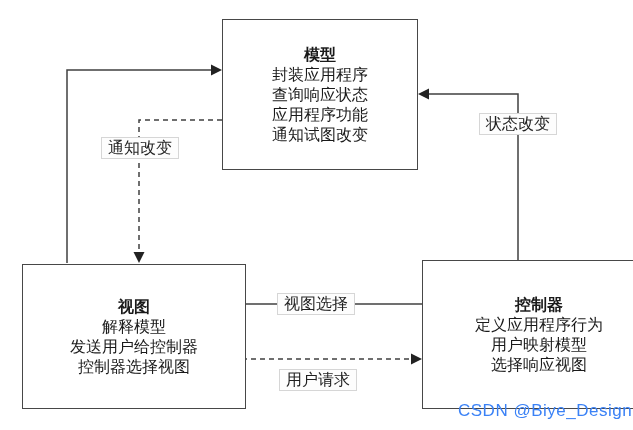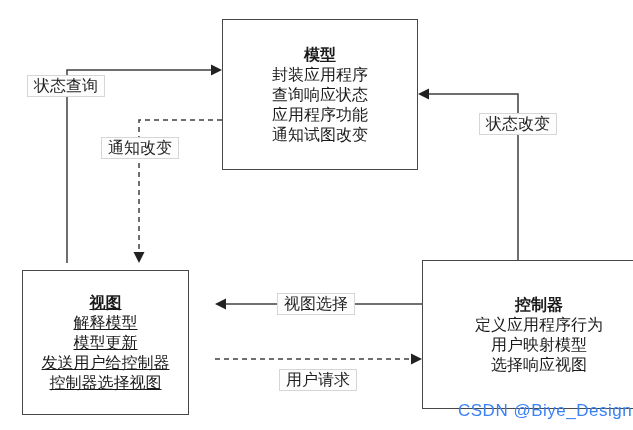--- a/index.html
+++ b/index.html
@@ -27,21 +27,21 @@
     align-items: center;
     justify-content: center;
     text-align: right;
     color: #1a1a1a;
     font-size: 16px;
     line-height: 20px;
     z-index: 2;
   }
   .node-title { font-weight: bold; }
   .node-model      { left: 222px; top: 19px;  width: 196px; height: 151px; }
-  .node-view       { left: 22px;  top: 270px; width: 167px; height: 145px; text-decoration: underline; }
+  .node-view       { left: 22px;  top: 264px; width: 224px; height: 145px; }
   .node-controller { left: 422px; top: 260px; width: 234px; height: 149px; }
   .edge-label {
     position: absolute;
     transform: translate(-50%, -50%);
     background: #fdfdfd;
     border: 1px solid #d6d6d6;
     padding: 1px 6px;
     font-size: 16px;
     line-height: 18px;
     color: #1f1f1f;
@@ -91,33 +91,31 @@
     <div class="node-title">模型</div>
     <div class="node-line">封装应用程序</div>
     <div class="node-line">查询响应状态</div>
     <div class="node-line">应用程序功能</div>
     <div class="node-line">通知试图改变</div>
   </div>
 
   <div class="node node-view">
     <div class="node-title">视图</div>
     <div class="node-line">解释模型</div>
-    <div class="node-line">模型更新</div>
     <div class="node-line">发送用户给控制器</div>
     <div class="node-line">控制器选择视图</div>
   </div>
 
   <div class="node node-controller">
     <div class="node-title">控制器</div>
     <div class="node-line">定义应用程序行为</div>
     <div class="node-line">用户映射模型</div>
     <div class="node-line">选择响应视图</div>
   </div>
 
-  <div class="edge-label lbl-state-query">状态查询</div>
   <div class="edge-label lbl-notify-change">通知改变</div>
   <div class="edge-label lbl-state-change">状态改变</div>
   <div class="edge-label lbl-view-select">视图选择</div>
   <div class="edge-label lbl-user-request">用户请求</div>
 
   <div class="watermark">CSDN @Biye_Design</div>
 
 </div>
 
 </body></html>

